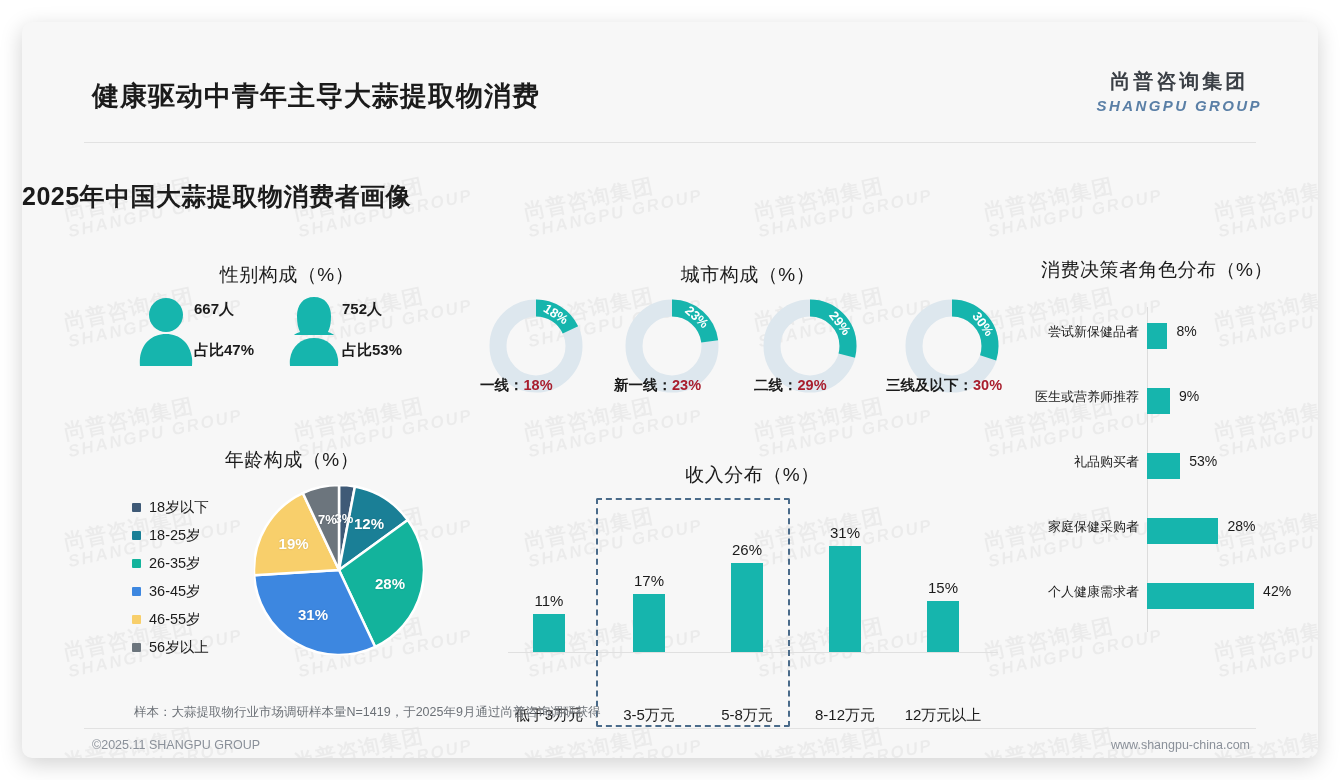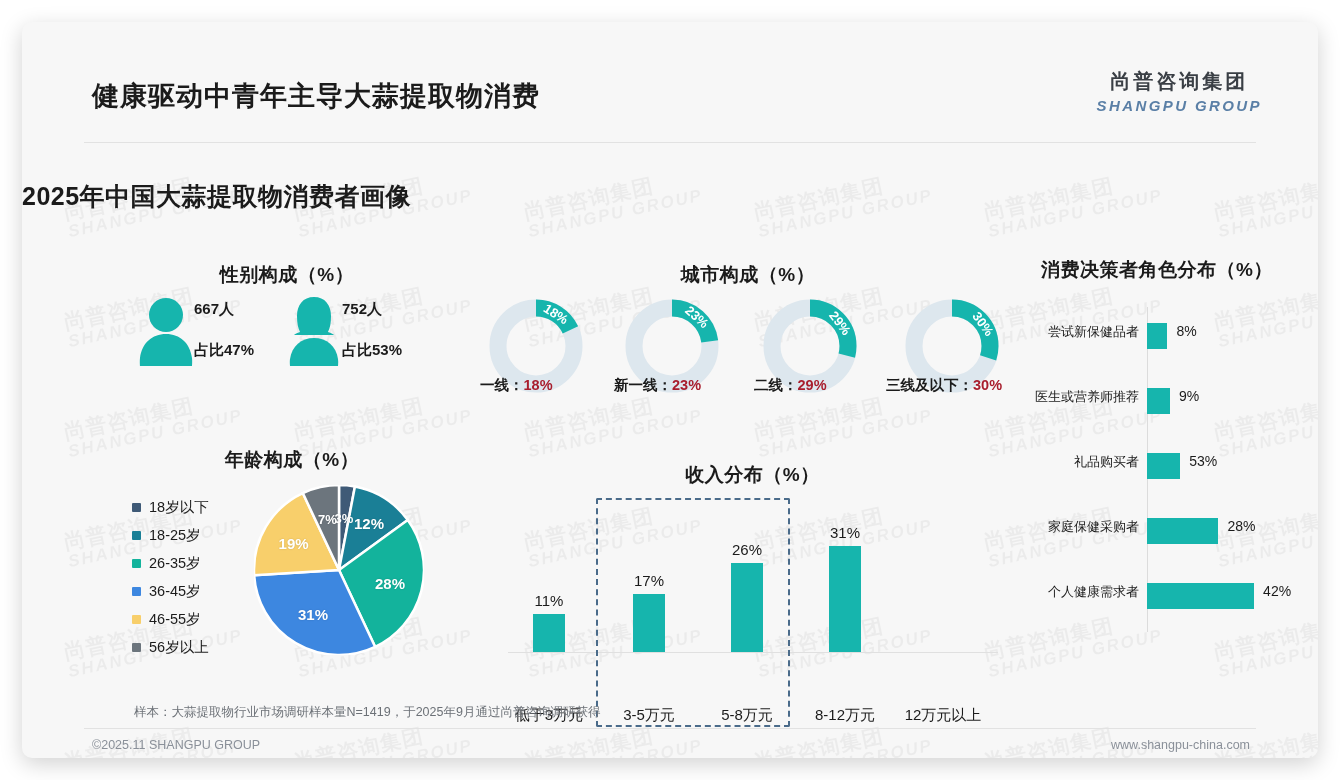--- a/index.html
+++ b/index.html
@@ -35,21 +35,21 @@
   .logo{position:absolute;right:56px;top:46px;text-align:center;}
   .logo-cn{font-size:20px;font-weight:700;color:#3a3f45;letter-spacing:3px;}
   .logo-en{font-size:15px;font-weight:700;font-style:italic;color:#5a7fa6;letter-spacing:2.4px;margin-top:2px;}
   .hdr-rule{position:absolute;left:62px;top:120px;width:1172px;height:1px;background:#e2e2e2;}
   
   .subtitle{
     position:absolute;left:0;top:158px;width:100%;text-align:left;
     font-size:25px;font-weight:700;color:#1b1b1b;letter-spacing:.5px;
   }
   .sect-title{
-    position:absolute;font-size:19px;font-weight:700;color:#1b1b1b;
+    position:absolute;font-size:19px;font-weight:400;color:#1b1b1b;
     letter-spacing:.5px;white-space:nowrap;
   }
   
   .gender{position:absolute;left:100px;top:240px;width:330px;height:130px;}
   .g-item{position:absolute;top:32px;display:flex;align-items:center;}
   .g-txt{margin-left:0;}
   .g-line{font-size:15px;font-weight:700;color:#1b1b1b;white-space:nowrap;}
   .g-line.two{margin-top:22px;}
   svg.person{display:block;}
   
@@ -376,20 +376,24 @@
         <div class="bcol" style="left: 208px; bottom: 0px;">
           <div class="bval">26%</div>
           <div class="brect" style="height: 89.1429px; background: rgb(22, 181, 173);"></div>
         </div>
         <div class="bcat" style="left: 197px;">5-8万元</div>
         <div class="bcol" style="left: 306px; bottom: 0px;">
           <div class="bval">31%</div>
           <div class="brect" style="height: 106.286px; background: rgb(22, 181, 173);"></div>
         </div>
         <div class="bcat" style="left: 295px;">8-12万元</div>
+        <div class="bcol" style="left: 404px; bottom: 0px;">
+          <div class="bval">15%</div>
+          <div class="brect" style="height: 51.4286px; background: rgb(22, 181, 173);"></div>
+        </div>
         <div class="bcat" style="left: 393px;">12万元以上</div>
         <div class="dashbox" style="left: 96px; top: -12px; width: 190px; height: 225px; border-color: rgb(74, 107, 138);"></div>
       </div>
   </div>
 
   <div class="roles">
     <div class="sect-title" style="left:50%;top:0;transform:translateX(-50%);">消费决策者角色分布（%）</div>
     <div class="r-axis"></div>
     <div id="roles-rows">
         <div class="r-row" style="top: 66px;">

